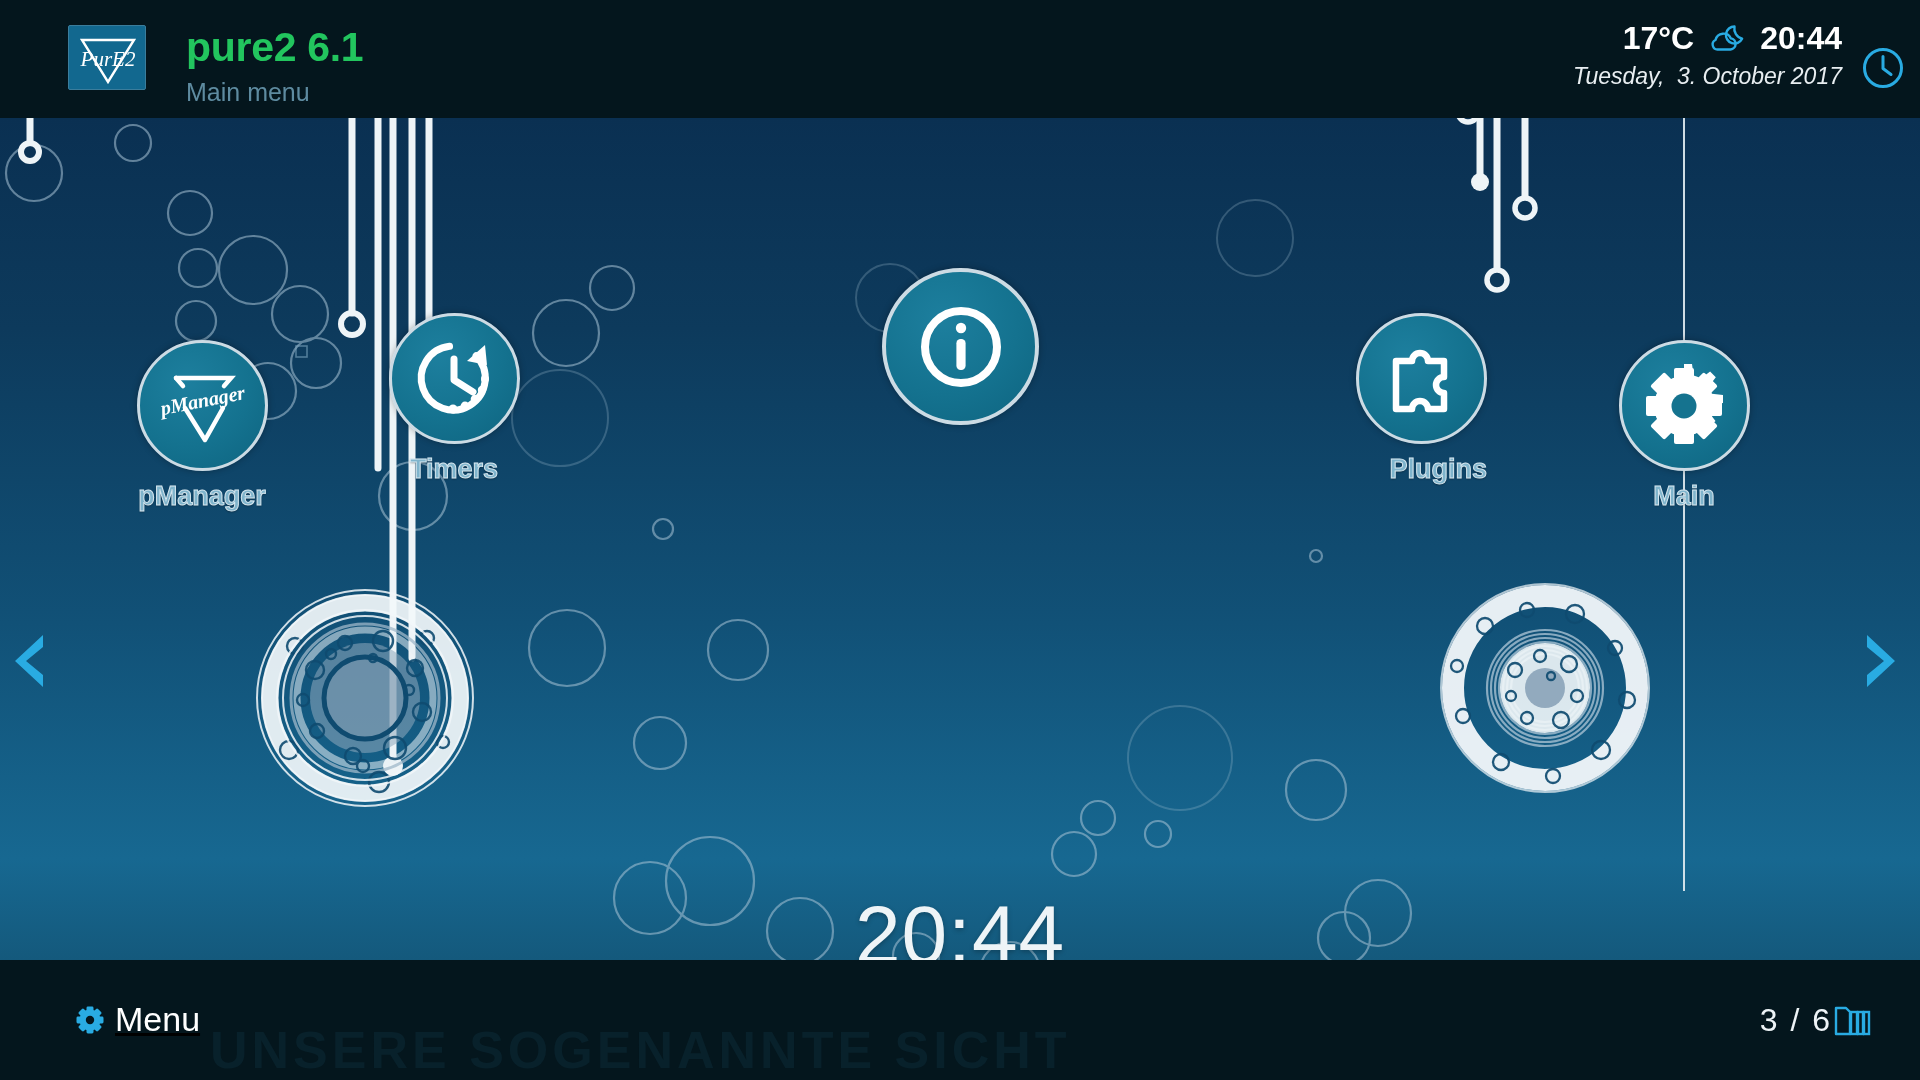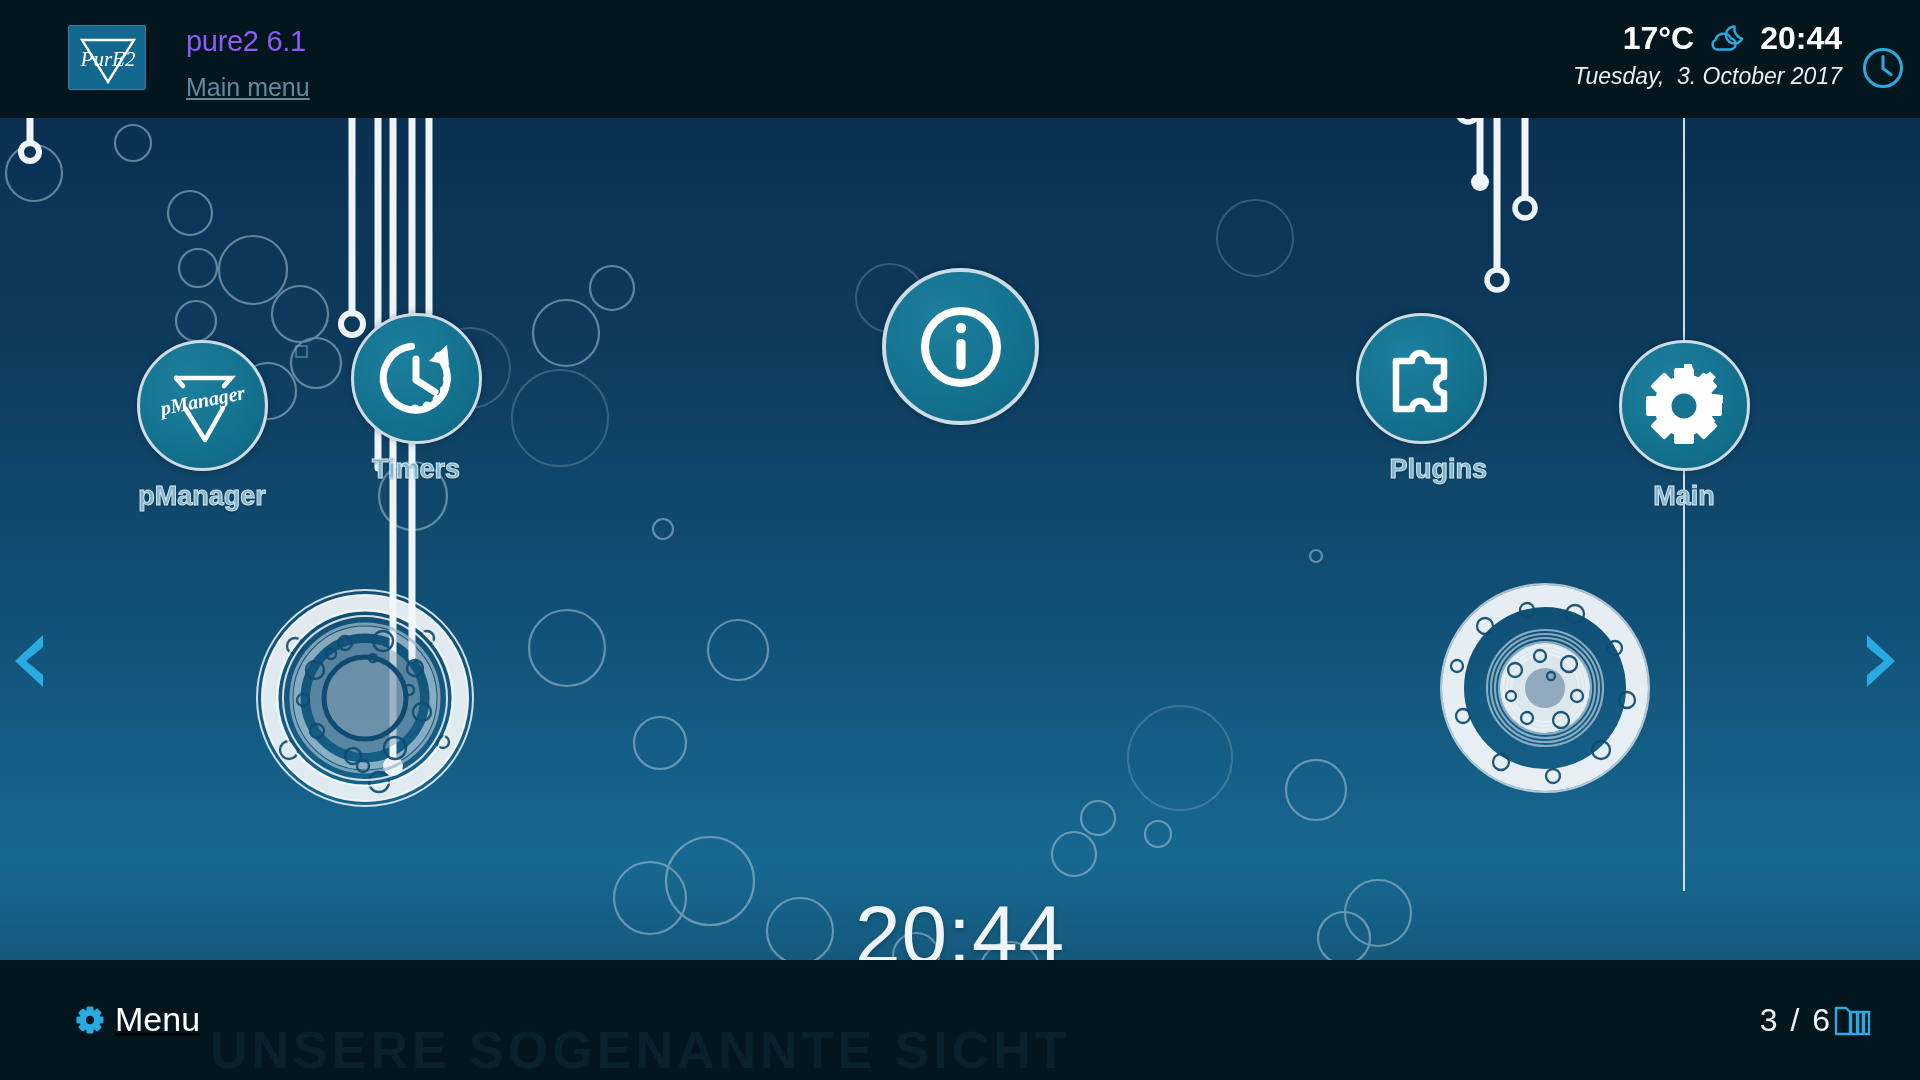--- a/index.html
+++ b/index.html
@@ -20,25 +20,25 @@
     z-index:40;
   }
   #logo-box {
     position:absolute; left:68px; top:25px; width:78px; height:65px;
     background:#12688f; border:1px solid #3b7d9c; border-radius:2px;
     overflow:hidden;
   }
   #logo-box svg { display:block; }
   #title-block { position:absolute; left:186px; top:26px; }
   #app-title {
-    font-size:29px; font-weight:normal; color:#8b5cf6; line-height:1.05;
+    font-size:41px; font-weight:bold; color:#22c55e; line-height:1.05;
     letter-spacing:-0.3px;
   }
   #app-subtitle {
-    font-size:25px; color:#5e8ba0; line-height:1.2; margin-top:16px;text-decoration:underline;
+    font-size:25px; color:#5e8ba0; line-height:1.2; margin-top:8px;
   }
   #status-block {
     position:absolute; right:78px; top:22px; text-align:right;
   }
   #status-line1 {
     font-size:32px; font-weight:bold; color:#ffffff;
     display:flex; align-items:center; justify-content:flex-end; gap:14px;
     line-height:1;
   }
   #status-line2 {
@@ -341,21 +341,21 @@
           <svg width="100" height="100" viewBox="0 0 100 100">
             <polyline points="24,22 79,22 72,30" fill="none" stroke="#ffffff" stroke-width="4.5" stroke-linecap="round"></polyline>
             <polyline points="31,30 24,22" fill="none" stroke="#ffffff" stroke-width="4.5" stroke-linecap="round"></polyline>
             <polyline points="33,52 53,84 71,52" fill="none" stroke="#ffffff" stroke-width="4.5" stroke-linecap="round" stroke-linejoin="round"></polyline>
             <text x="52" y="51" font-family="'Liberation Serif',serif" font-style="italic" font-weight="bold" font-size="20" fill="#ffffff" text-anchor="middle" transform="rotate(-11 52 51)">pManager</text>
           </svg>
         </div>
         <div class="menu-label">pManager</div>
       </div>
 
-      <div class="menu-item small" style="left:336px; top:195px; width:160px;">
+      <div class="menu-item small" style="left:374px; top:195px; width:160px;">
         <div class="icon-circle">
           <svg width="95" height="95" viewBox="0 0 95 95">
             <path d="M47 15 A32 32 0 1 0 72 28" fill="none" stroke="#ffffff" stroke-width="7" stroke-linecap="round" transform="rotate(-8 47 47)"></path>
             <polygon points="78,14 80,34 60,30" fill="#ffffff"></polygon>
             <g fill="#ffffff">
               <circle cx="78" cy="48" r="4"></circle>
                 <circle cx="75" cy="59" r="4.2"></circle>
               <circle cx="68" cy="68" r="4.3"></circle>
                 <circle cx="58" cy="75" r="4.4"></circle>
               <circle cx="46" cy="78" r="4.5"></circle>

